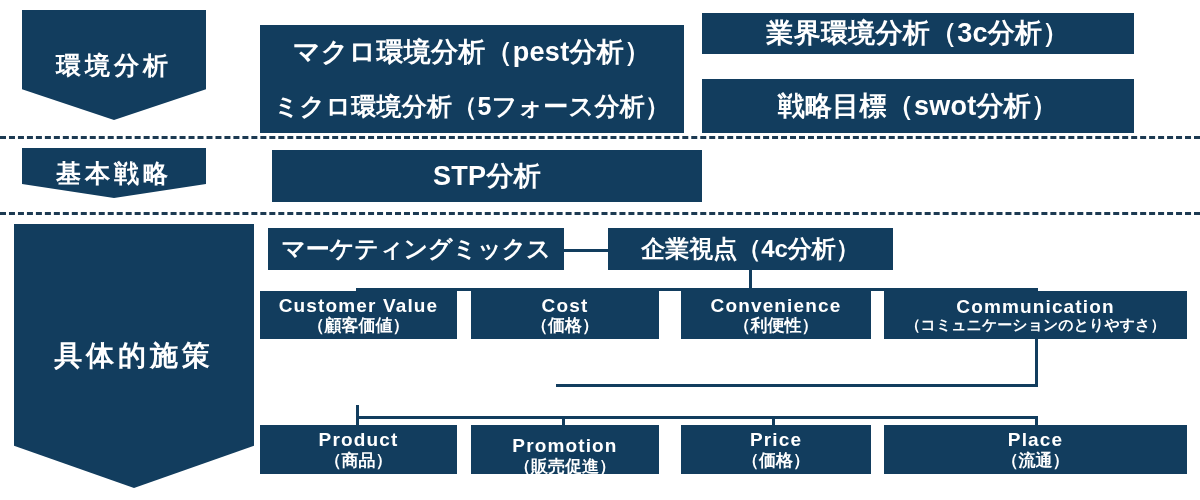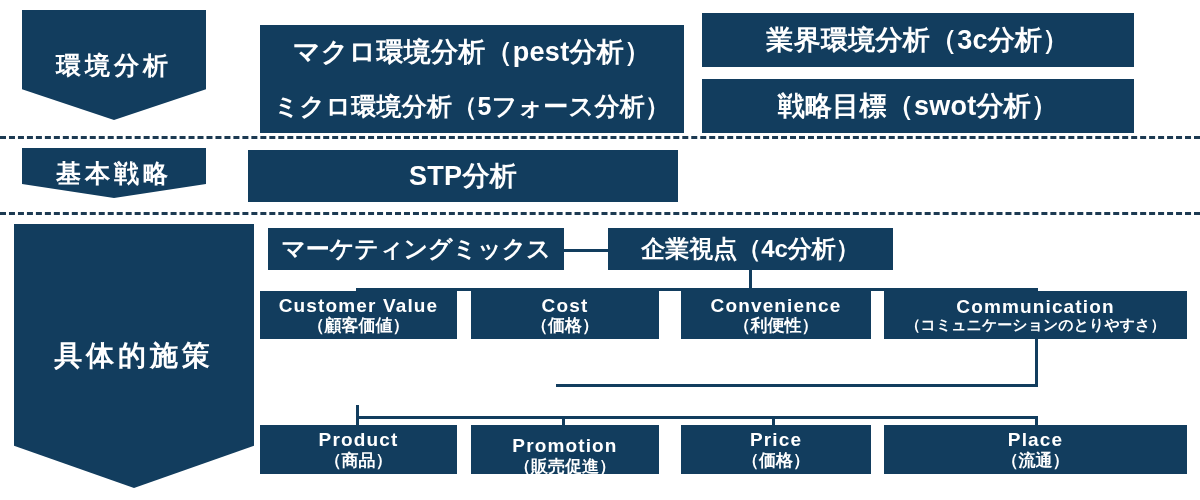--- a/index.html
+++ b/index.html
@@ -86,39 +86,39 @@
 <div id="diagram">
 
   <div class="pennant" style="left:22px; top:10px; width:184px; height:110px; font-size:25px; letter-spacing:0.16em;">
     <span>環境分析</span>
   </div>
 
   <div class="box hdr" style="left:260px; top:25px; width:424px; height:54px;">
     <span>マクロ環境分析（pest分析）</span>
   </div>
 
-  <div class="box hdr" style="left:702px; top:13px; width:432px; height:54px;">
+  <div class="box hdr" style="left:702px; top:13px; width:432px; height:41px;">
     <span>業界環境分析（3c分析）</span>
   </div>
 
   <div class="box hdr" style="left:260px; top:79px; width:424px; height:54px; font-size:25px;">
     <span>ミクロ環境分析（5フォース分析）</span>
   </div>
 
   <div class="box hdr" style="left:702px; top:79px; width:432px; height:54px;">
     <span>戦略目標（swot分析）</span>
   </div>
 
   <div class="divider" style="top:136px;"></div>
 
   <div class="pennant" style="left:22px; top:148px; width:184px; height:50px; font-size:25px; letter-spacing:0.16em;">
     <span>基本戦略</span>
   </div>
 
-  <div class="box hdr" style="left:248px; top:150px; width:430px; height:52px;">
+  <div class="box hdr" style="left:272px; top:150px; width:430px; height:52px;">
     <span>STP分析</span>
   </div>
 
   <div class="divider" style="top:212px;"></div>
 
   <div class="pennant tall" style="left:14px; top:224px; width:240px; height:264px; font-size:28px; letter-spacing:0.14em;">
     <span>具体的施策</span>
   </div>
 
   <div class="ln lnh" style="left:563px; top:249px; width:46px;"></div>

